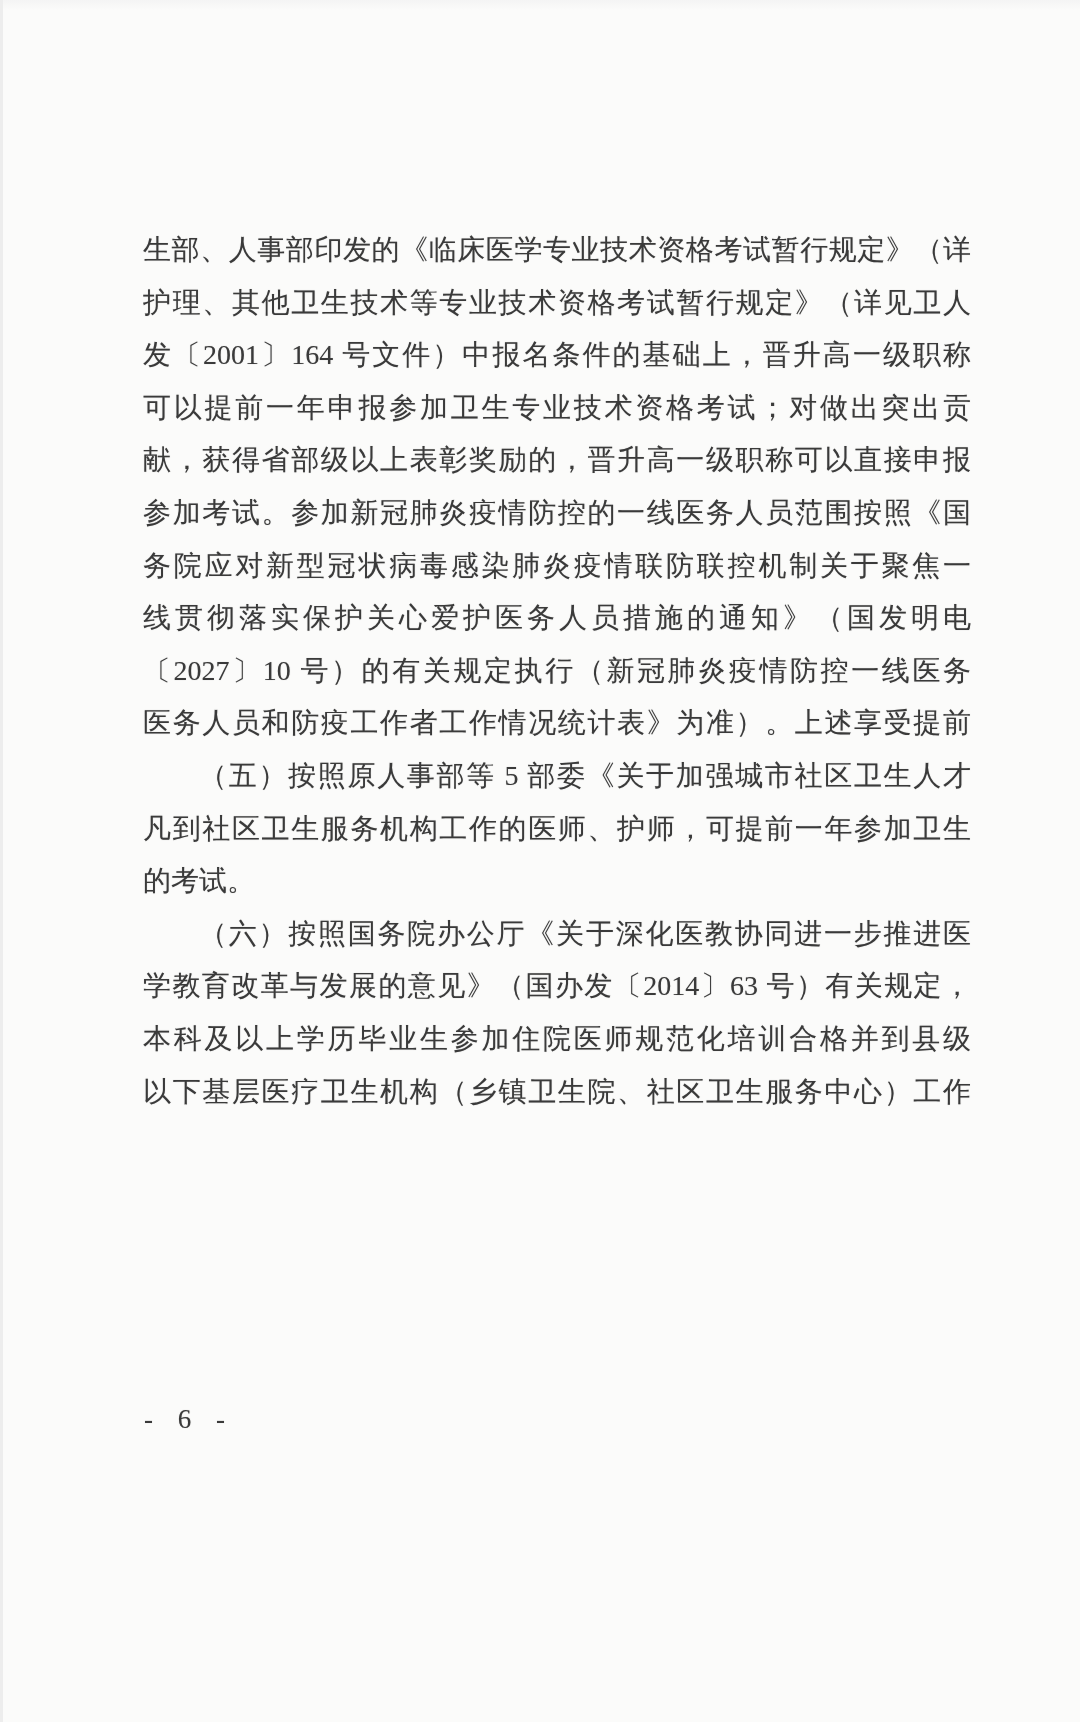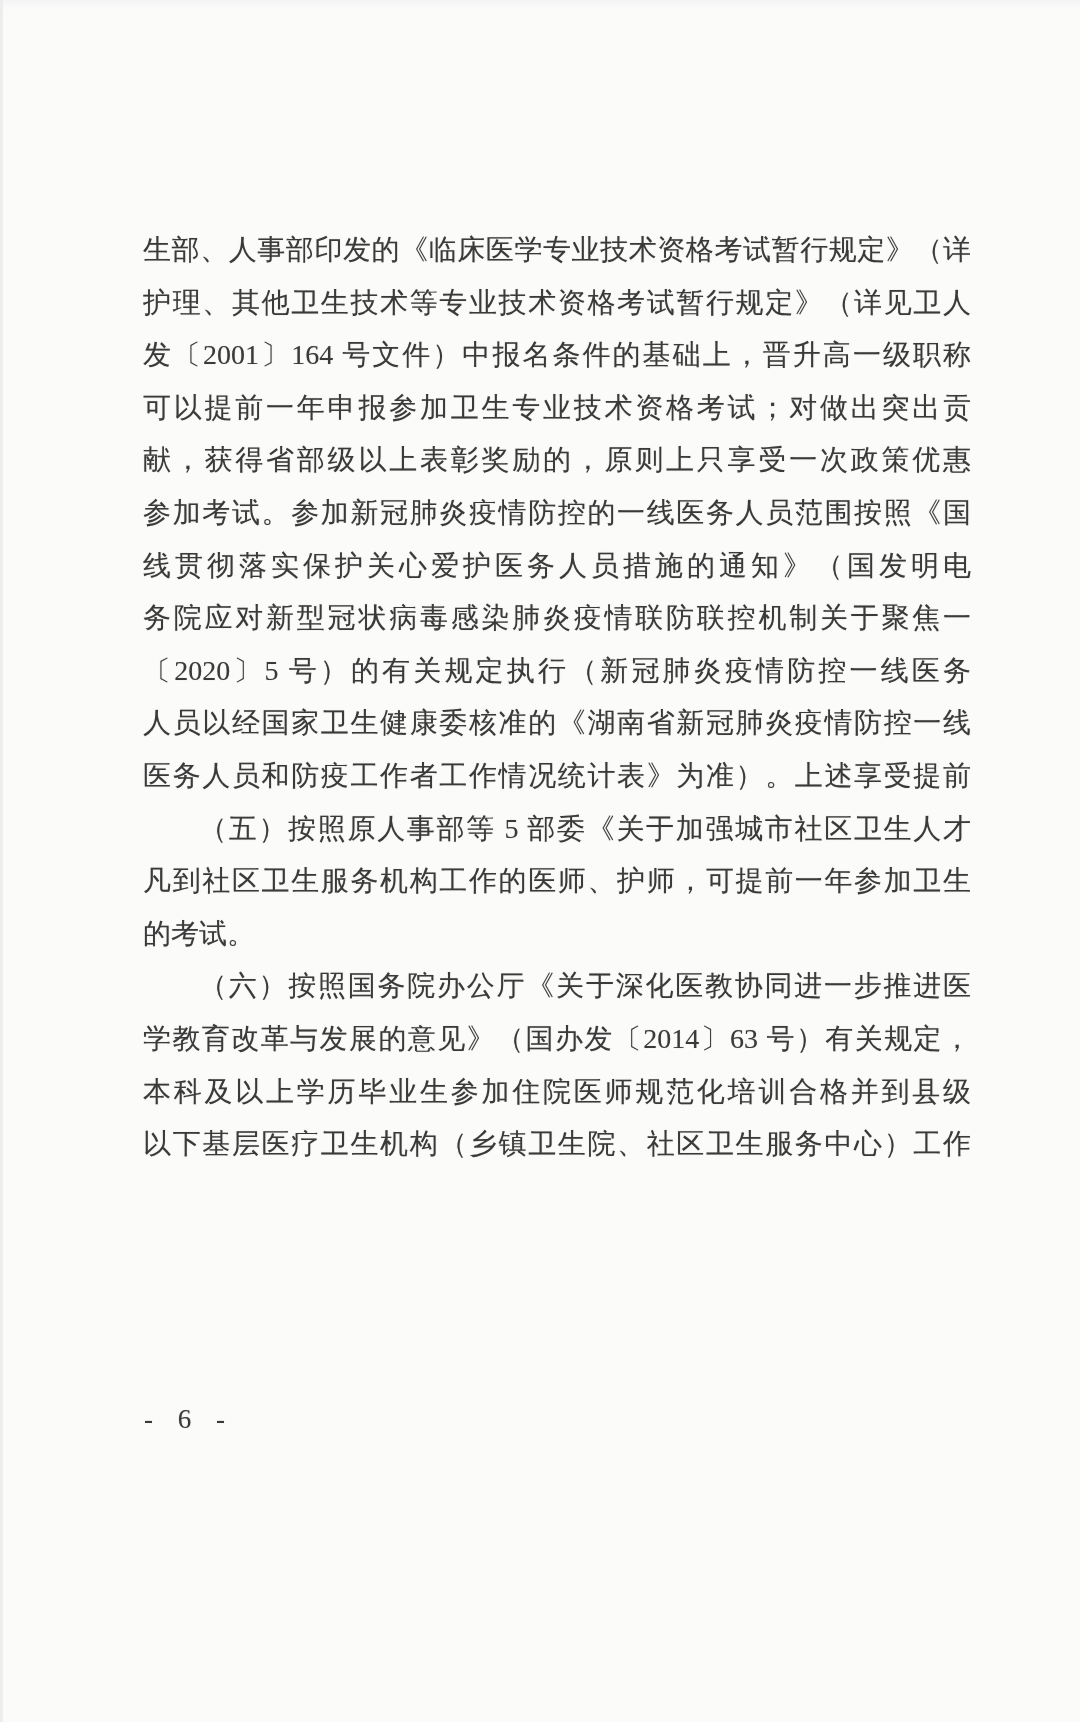--- a/index.html
+++ b/index.html
@@ -61,26 +61,25 @@
 <body>
 
 <div class="page">
   <div class="left-scan-edge"></div>
 
   <div class="textblock">
     <div class="ln">生部、人事部印发的《临床医学专业技术资格考试暂行规定》（详</div>
     <div class="ln">护理、其他卫生技术等专业技术资格考试暂行规定》（详见卫人</div>
     <div class="ln">发〔2001〕164 号文件）中报名条件的基础上，晋升高一级职称</div>
     <div class="ln">可以提前一年申报参加卫生专业技术资格考试；对做出突出贡</div>
-    <div class="ln">献，获得省部级以上表彰奖励的，原则上只享受一次政策优惠</div>
+    <div class="ln">献，获得省部级以上表彰奖励的，晋升高一级职称可以直接申报</div>
     <div class="ln">参加考试。参加新冠肺炎疫情防控的一线医务人员范围按照《国</div>
+    <div class="ln">务院应对新型冠状病毒感染肺炎疫情联防联控机制关于聚焦一</div>
     <div class="ln">线贯彻落实保护关心爱护医务人员措施的通知》（国发明电</div>
-    <div class="ln">务院应对新型冠状病毒感染肺炎疫情联防联控机制关于聚焦一</div>
-    <div class="ln">〔2020〕5 号）的有关规定执行（新冠肺炎疫情防控一线医务</div>
-    <div class="ln">人员以经国家卫生健康委核准的《湖南省新冠肺炎疫情防控一线</div>
+    <div class="ln">〔2027〕10 号）的有关规定执行（新冠肺炎疫情防控一线医务</div>
     <div class="ln">医务人员和防疫工作者工作情况统计表》为准）。上述享受提前</div>
     <div class="ln indent">（五）按照原人事部等 5 部委《关于加强城市社区卫生人才</div>
     <div class="ln">凡到社区卫生服务机构工作的医师、护师，可提前一年参加卫生</div>
     <div class="ln para-end">的考试。</div>
     <div class="ln indent">（六）按照国务院办公厅《关于深化医教协同进一步推进医</div>
     <div class="ln">学教育改革与发展的意见》（国办发〔2014〕63 号）有关规定，</div>
     <div class="ln">本科及以上学历毕业生参加住院医师规范化培训合格并到县级</div>
     <div class="ln">以下基层医疗卫生机构（乡镇卫生院、社区卫生服务中心）工作</div>
   </div>
 

